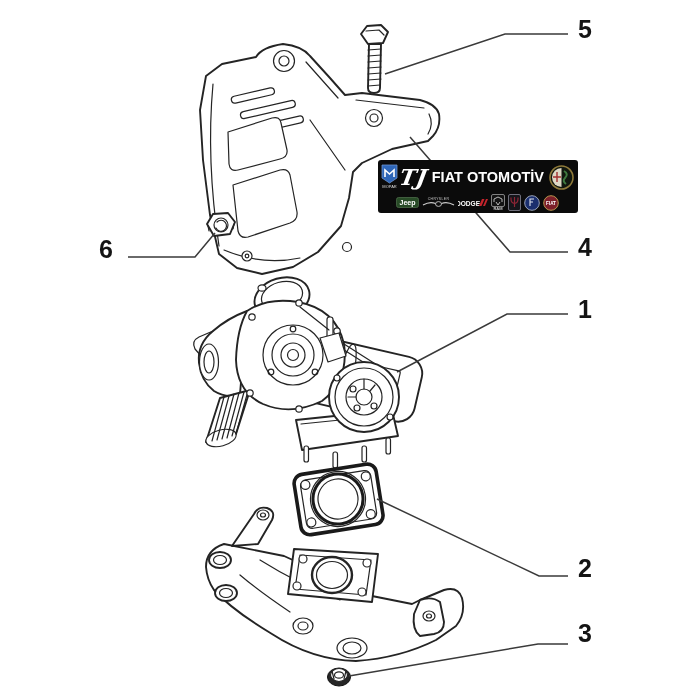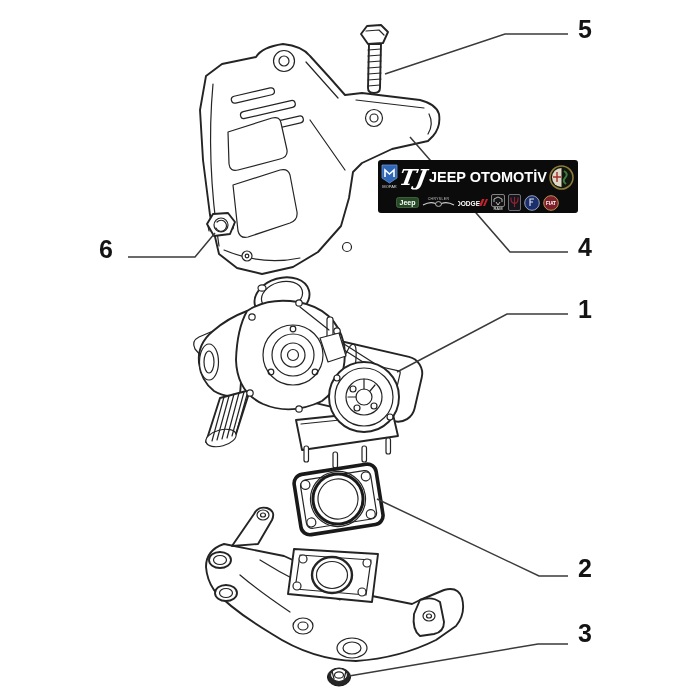--- a/index.html
+++ b/index.html
@@ -211,21 +211,21 @@
   </svg>
 
   <div class="banner">
     <div class="b-row1">
       <svg width="17" height="26" viewBox="0 0 17 26">
         <path d="M1,1 L16,1 L16,14 L8.5,19 L1,14 Z" fill="#2e66b8" stroke="#6f95d0" stroke-width="0.8"></path>
         <path d="M4,13 L4,6 L8.5,10 L13,6 L13,13" fill="none" stroke="#ffffff" stroke-width="1.6"></path>
         <text x="8.5" y="24" text-anchor="middle" font-size="4" fill="#dddddd" style="font-family:'Liberation Sans',sans-serif;">MOPAR</text>
       </svg>
       <span class="tj">TJ</span>
-      <span class="b-title">JEEP OTOMOTİV</span>
+      <span class="b-title">FIAT OTOMOTİV</span>
       <svg width="25" height="25" viewBox="0 0 25 25">
         <circle cx="12.5" cy="12.5" r="11.5" fill="#11170f" stroke="#8f7a3a" stroke-width="1.6"></circle>
         <path d="M12.5,3 A9.5,9.5 0 0 0 12.5,22 Z" fill="#ded8c4"></path>
         <path d="M8,7 L8,17 M4,12 L12,12" stroke="#a33030" stroke-width="1.4"></path>
         <path d="M15,6 Q20,9 16,13 Q13,16 17,19" stroke="#3f7a3f" stroke-width="2" fill="none"></path>
       </svg>
     </div>
     <div class="b-row2">
       <svg width="23" height="11" viewBox="0 0 23 11">
         <rect x="0.5" y="0.5" width="22" height="10" rx="2" fill="#274a26" stroke="#51744f" stroke-width="0.7"></rect>

